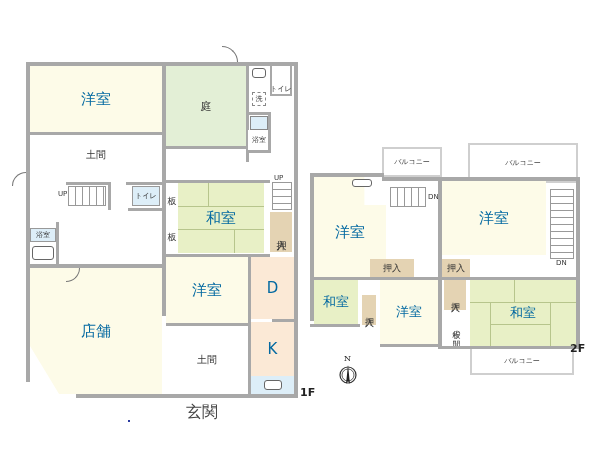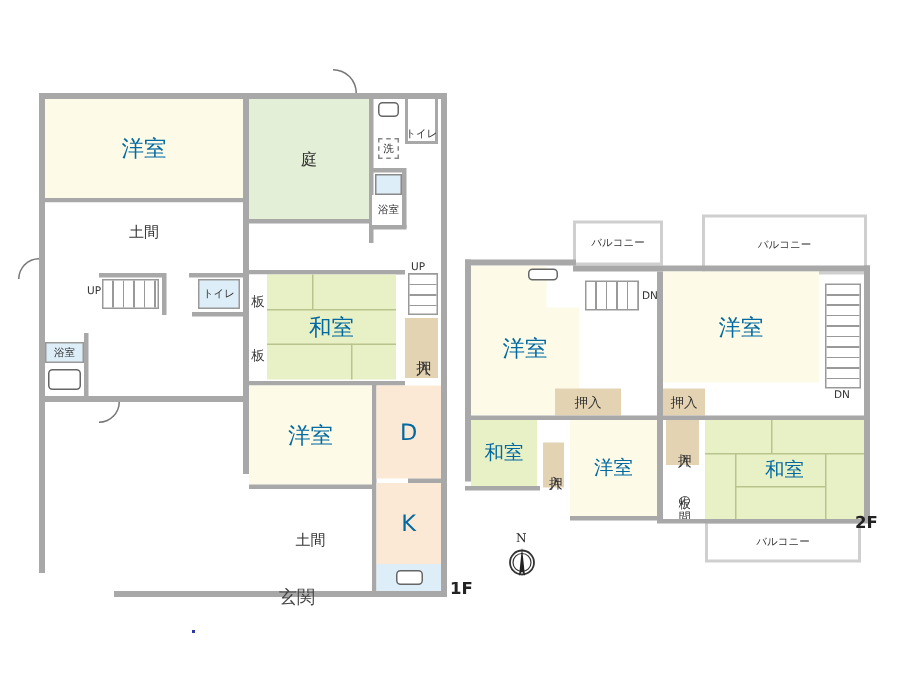--- a/index.html
+++ b/index.html
@@ -83,20 +83,23 @@
   </div>
   <div class="wall" style="left:102px;top:146px;width:36px;height:3px;"></div>
 
   <div class="abs" style="left:4px;top:166px;width:26px;height:14px;background:#ddeef8;border:1px solid #999;display:flex;align-items:center;justify-content:center;">
     <span class="lbl-xs">浴室</span>
   </div>
   <div class="fix blue" style="left:6px;top:184px;width:22px;height:14px;"></div>
   <div class="wall" style="left:30px;top:160px;width:3px;height:44px;"></div>
 
   <div class="wall" style="left:4px;top:202px;width:134px;height:4px;"></div>
+  <div class="room cream" style="left:4px;top:206px;width:132px;height:126px;clip-path:polygon(0 0,100% 0,100% 100%,22% 100%,0 62%);">
+    <span class="lbl">店舗</span>
+  </div>
   <div class="door" style="left:40px;top:206px;width:14px;height:14px;transform:scaleY(-1);"></div>
 
   <div class="wall" style="left:140px;top:118px;width:104px;height:3px;"></div>
   <div class="room white" style="left:140px;top:121px;width:12px;height:72px;flex-direction:column;justify-content:space-around;">
     <span class="lbl-sm">板</span>
     <span class="lbl-sm">板</span>
   </div>
   <div class="room tatami" style="left:152px;top:121px;width:86px;height:70px;">
     <div class="tline" style="left:0;top:23px;width:100%;height:1px;"></div>
     <div class="tline" style="left:0;top:46px;width:100%;height:1px;"></div>
@@ -126,21 +129,21 @@
   <div class="wall" style="left:246px;top:257px;width:22px;height:3px;"></div>
   <div class="room peach" style="left:225px;top:260px;width:43px;height:54px;">
     <span class="lbl">K</span>
   </div>
   <div class="room blue" style="left:225px;top:314px;width:43px;height:18px;">
     <div class="fix" style="position:relative;width:18px;height:10px;"></div>
   </div>
 </div>
 
 <span class="abs" style="left:300px;top:386px;font-size:11px;font-weight:bold;">1F</span>
-<span class="abs" style="left:186px;top:390px;font-size:12px;color:#444;">玄関</span>
+<span class="abs" style="left:186px;top:402px;font-size:16px;color:#444;">玄関</span>
 <div class="abs" style="left:128px;top:420px;width:2px;height:2px;background:#2a3aa0;"></div>
 
 <div class="abs" style="left:310px;top:143px;width:284px;height:236px;">
 
   <div class="balc" style="left:72px;top:4px;width:60px;height:30px;">
     <span class="lbl-xs">バルコニー</span>
   </div>
   <div class="balc" style="left:158px;top:0;width:110px;height:40px;">
     <span class="lbl-xs">バルコニー</span>
   </div>

